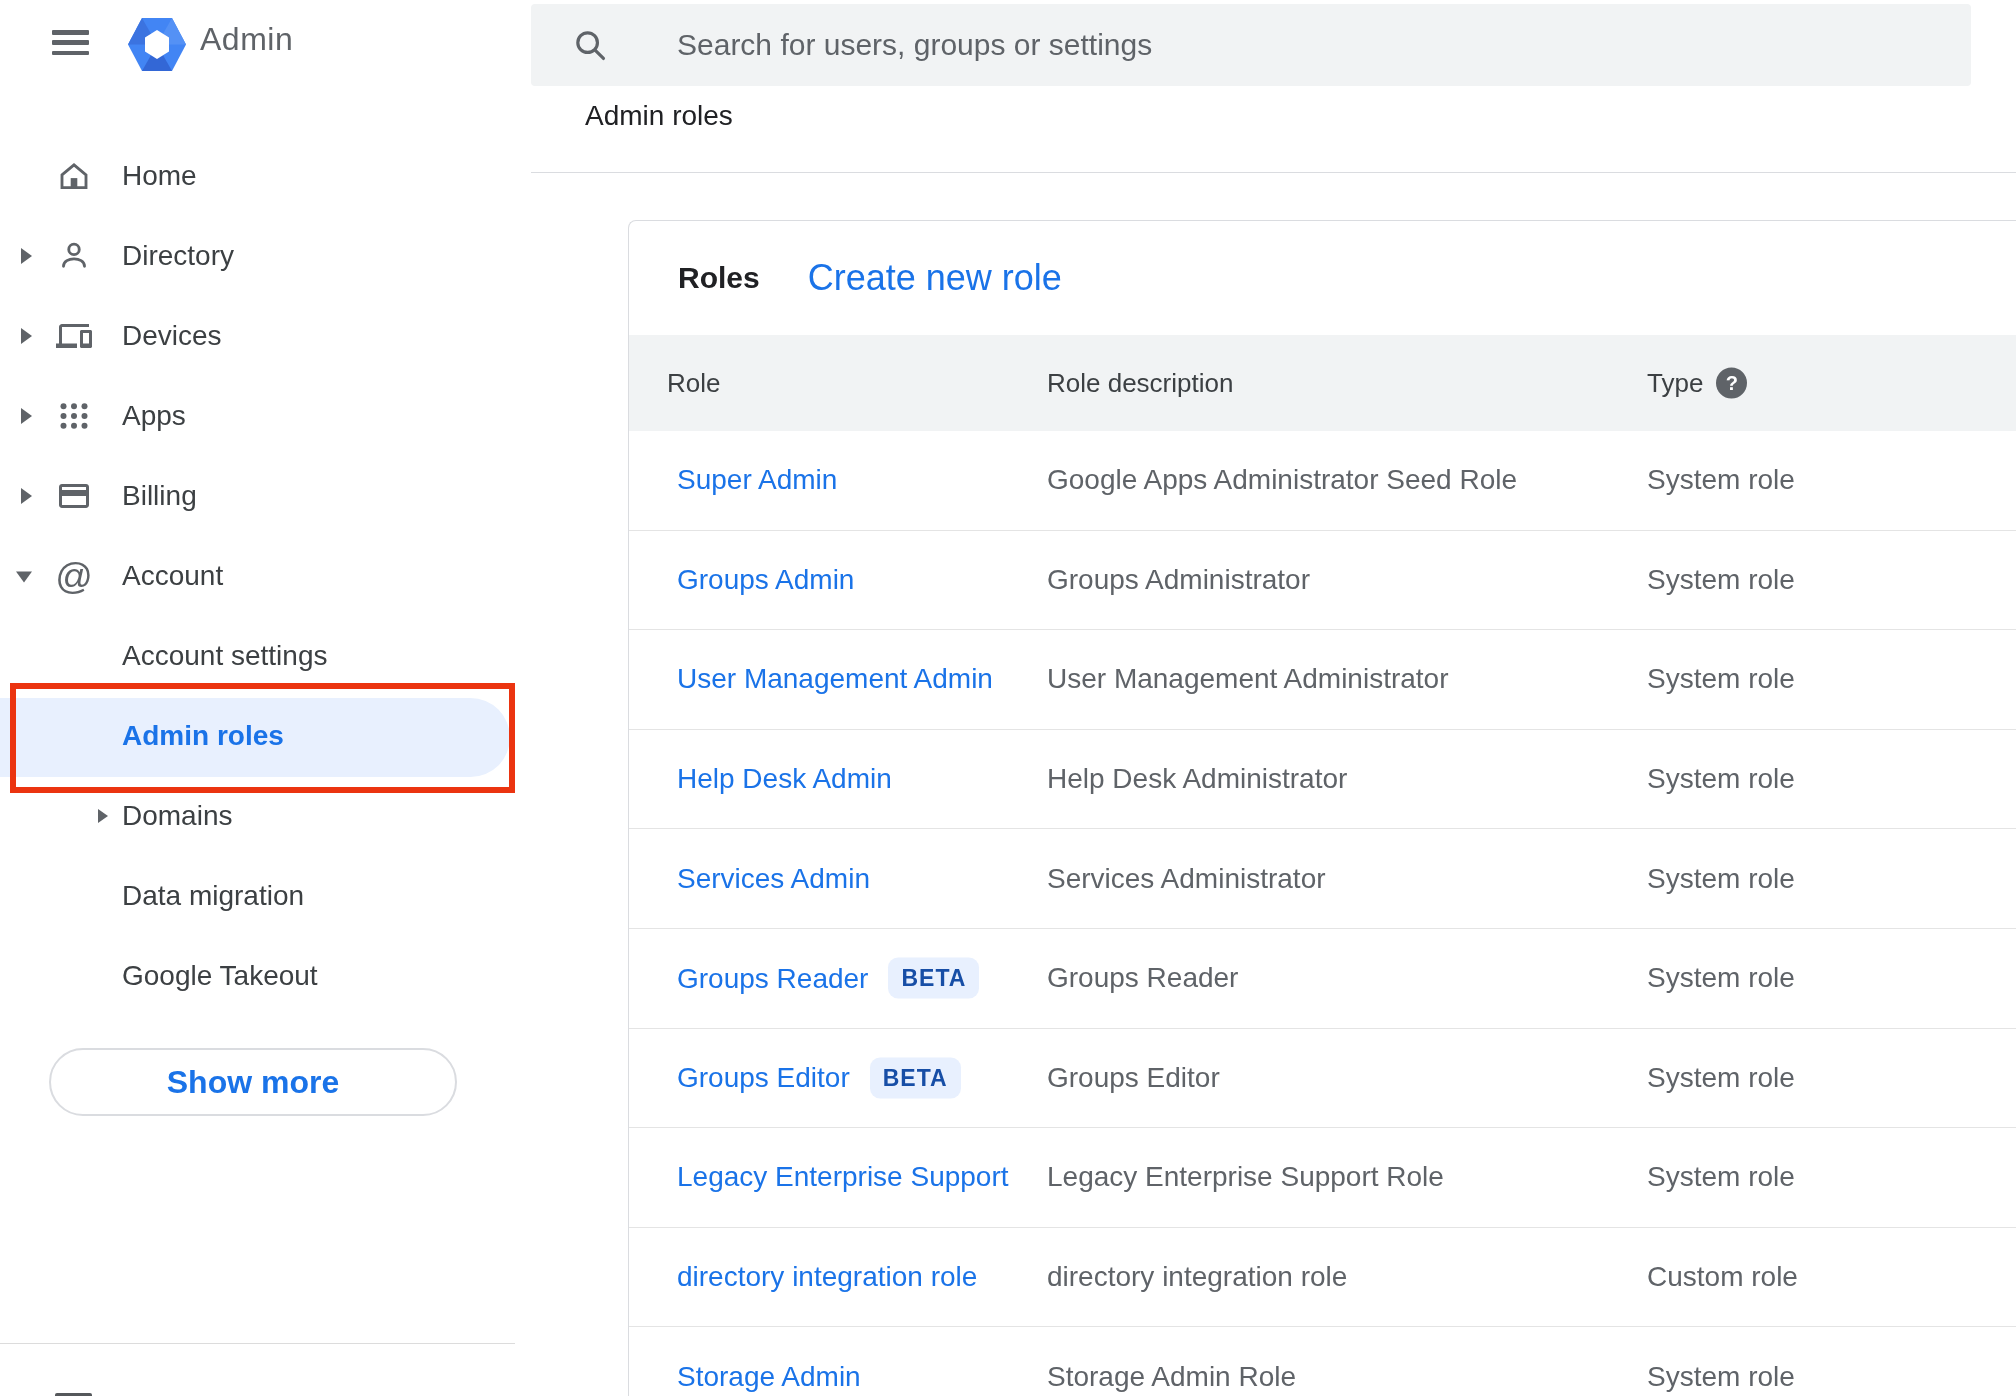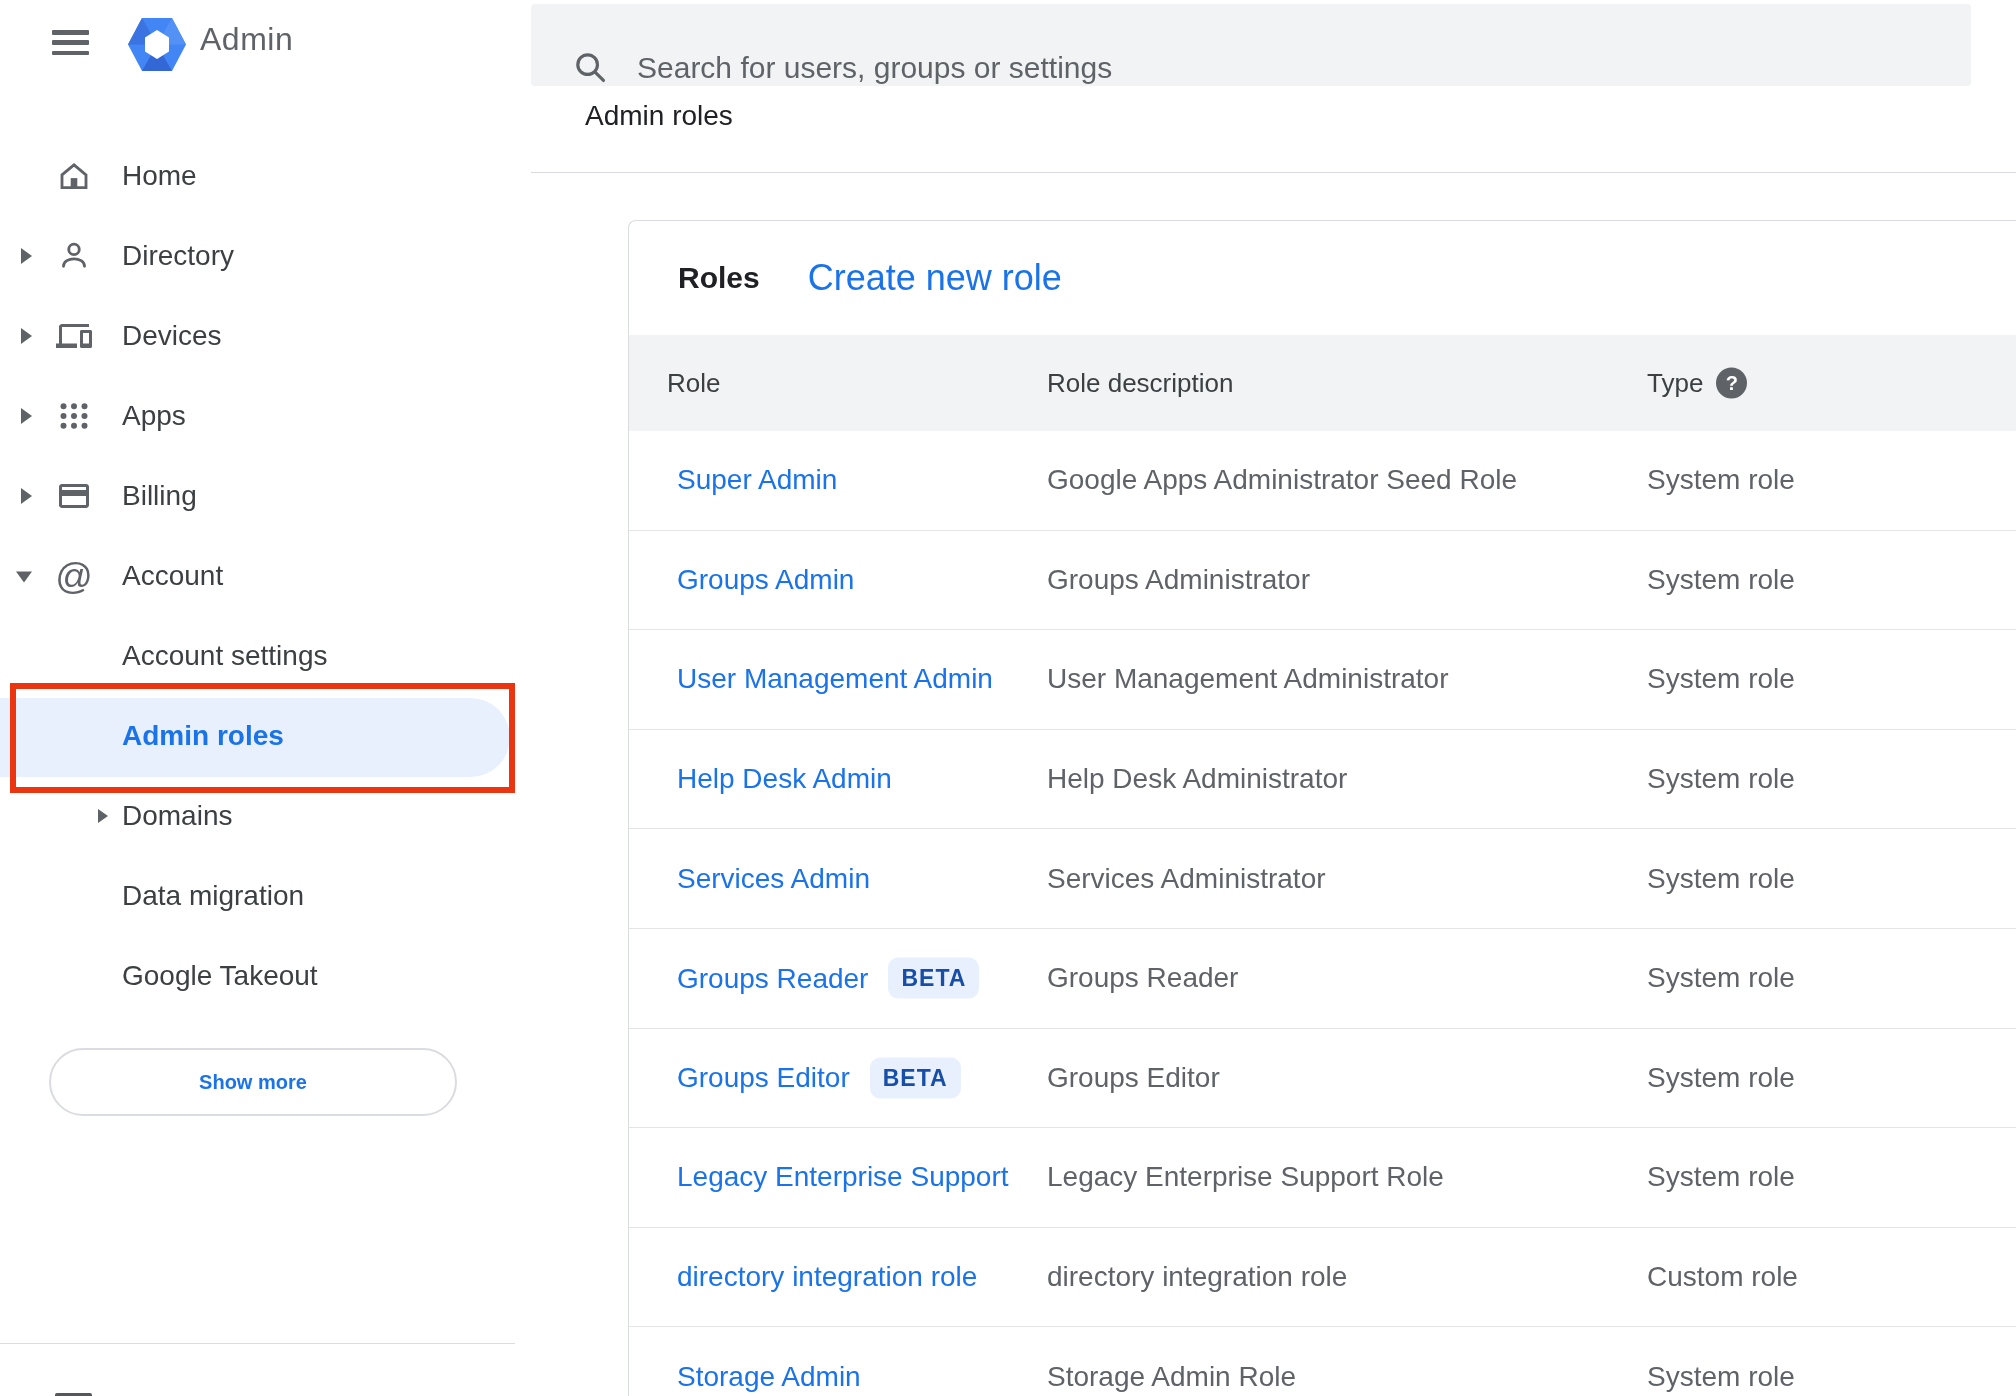--- a/index.html
+++ b/index.html
@@ -16,25 +16,25 @@
   .nav-item{position:absolute;left:0;width:515px;height:80px;cursor:pointer;}
   .nav-item .arrow-r{position:absolute;left:21px;top:50%;transform:translateY(-50%);width:0;height:0;border-top:8px solid transparent;border-bottom:8px solid transparent;border-left:11px solid #5f6368;}
   .nav-item .arrow-d{position:absolute;left:16px;top:50%;transform:translateY(-42%);width:0;height:0;border-left:8px solid transparent;border-right:8px solid transparent;border-top:11px solid #5f6368;}
   .nav-item .sub-arrow-r{position:absolute;left:98px;top:50%;transform:translateY(-50%);width:0;height:0;border-top:7px solid transparent;border-bottom:7px solid transparent;border-left:10px solid #5f6368;}
   .nav-icon{position:absolute;left:55px;top:50%;transform:translateY(-50%);width:38px;height:38px;display:flex;align-items:center;justify-content:center;color:#5f6368;}
   .nav-label{position:absolute;left:122px;top:50%;transform:translateY(-50%);font-size:28px;color:#3c4043;white-space:nowrap;}
   .at-glyph{font-size:37px;color:#5f6368;font-weight:400;line-height:1;}
   .selected-pill{position:absolute;left:0;top:698px;width:510px;height:79px;background:#e8f0fe;border-radius:0 40px 40px 0;}
   .nav-item.selected .nav-label{color:#1a73e8;font-weight:bold;}
   .red-annotation{position:absolute;left:10px;top:683px;width:505px;height:110px;border:6px solid #eb3410;box-sizing:border-box;}
-  .show-more{position:absolute;left:49px;top:1048px;width:408px;height:68px;background:#fff;border:2px solid #dadce0;border-radius:34px;font-size:20px;font-weight:bold;color:#1a73e8;cursor:pointer;font-family:inherit;}
+  .show-more{position:absolute;left:49px;top:1048px;width:408px;height:68px;background:#fff;border:2px solid #dadce0;border-radius:34px;font-size:32px;font-weight:bold;color:#1a73e8;cursor:pointer;font-family:inherit;}
   .sidebar-divider{position:absolute;left:0;top:1343px;width:515px;height:1px;background:#dcdcdc;}
   .partial-icon{position:absolute;left:55px;top:1393px;width:37px;height:3px;background:#55585b;border-radius:2px 2px 0 0;}
   
-  .searchbox{position:absolute;left:531px;top:4px;width:1440px;height:82px;background:#f1f3f4;border-radius:4px;display:flex;align-items:flex-end;}
+  .searchbox{position:absolute;left:531px;top:4px;width:1440px;height:82px;background:#f1f3f4;border-radius:4px;display:flex;align-items:center;gap:40px;}
   .search-icon{margin-left:40px;display:flex;align-items:center;}
   .searchbox input{flex:1;margin-left:26px;margin-right:30px;border:none;background:transparent;outline:none;font-size:30px;color:#202124;font-family:inherit;}
   .searchbox input::placeholder{color:#5f6368;opacity:1;}
   .breadcrumb{position:absolute;left:585px;top:100px;font-size:28px;color:#202124;}
   .topbar-divider{position:absolute;left:531px;top:172px;width:1485px;height:1px;background:#dadce0;}
   
   .card{position:absolute;left:628px;top:220px;width:1388px;height:1176px;background:#fff;border-left:1px solid #dadce0;border-top:1px solid #dadce0;border-top-left-radius:8px;overflow:hidden;box-sizing:border-box;}
   .card-header{height:114px;display:flex;align-items:center;gap:12px;}
   .card-title{margin-left:49px;font-size:30px;font-weight:bold;color:#202124;}
   .create-link{margin-left:36px;font-size:36px;color:#1a73e8;text-decoration:none;cursor:pointer;}

